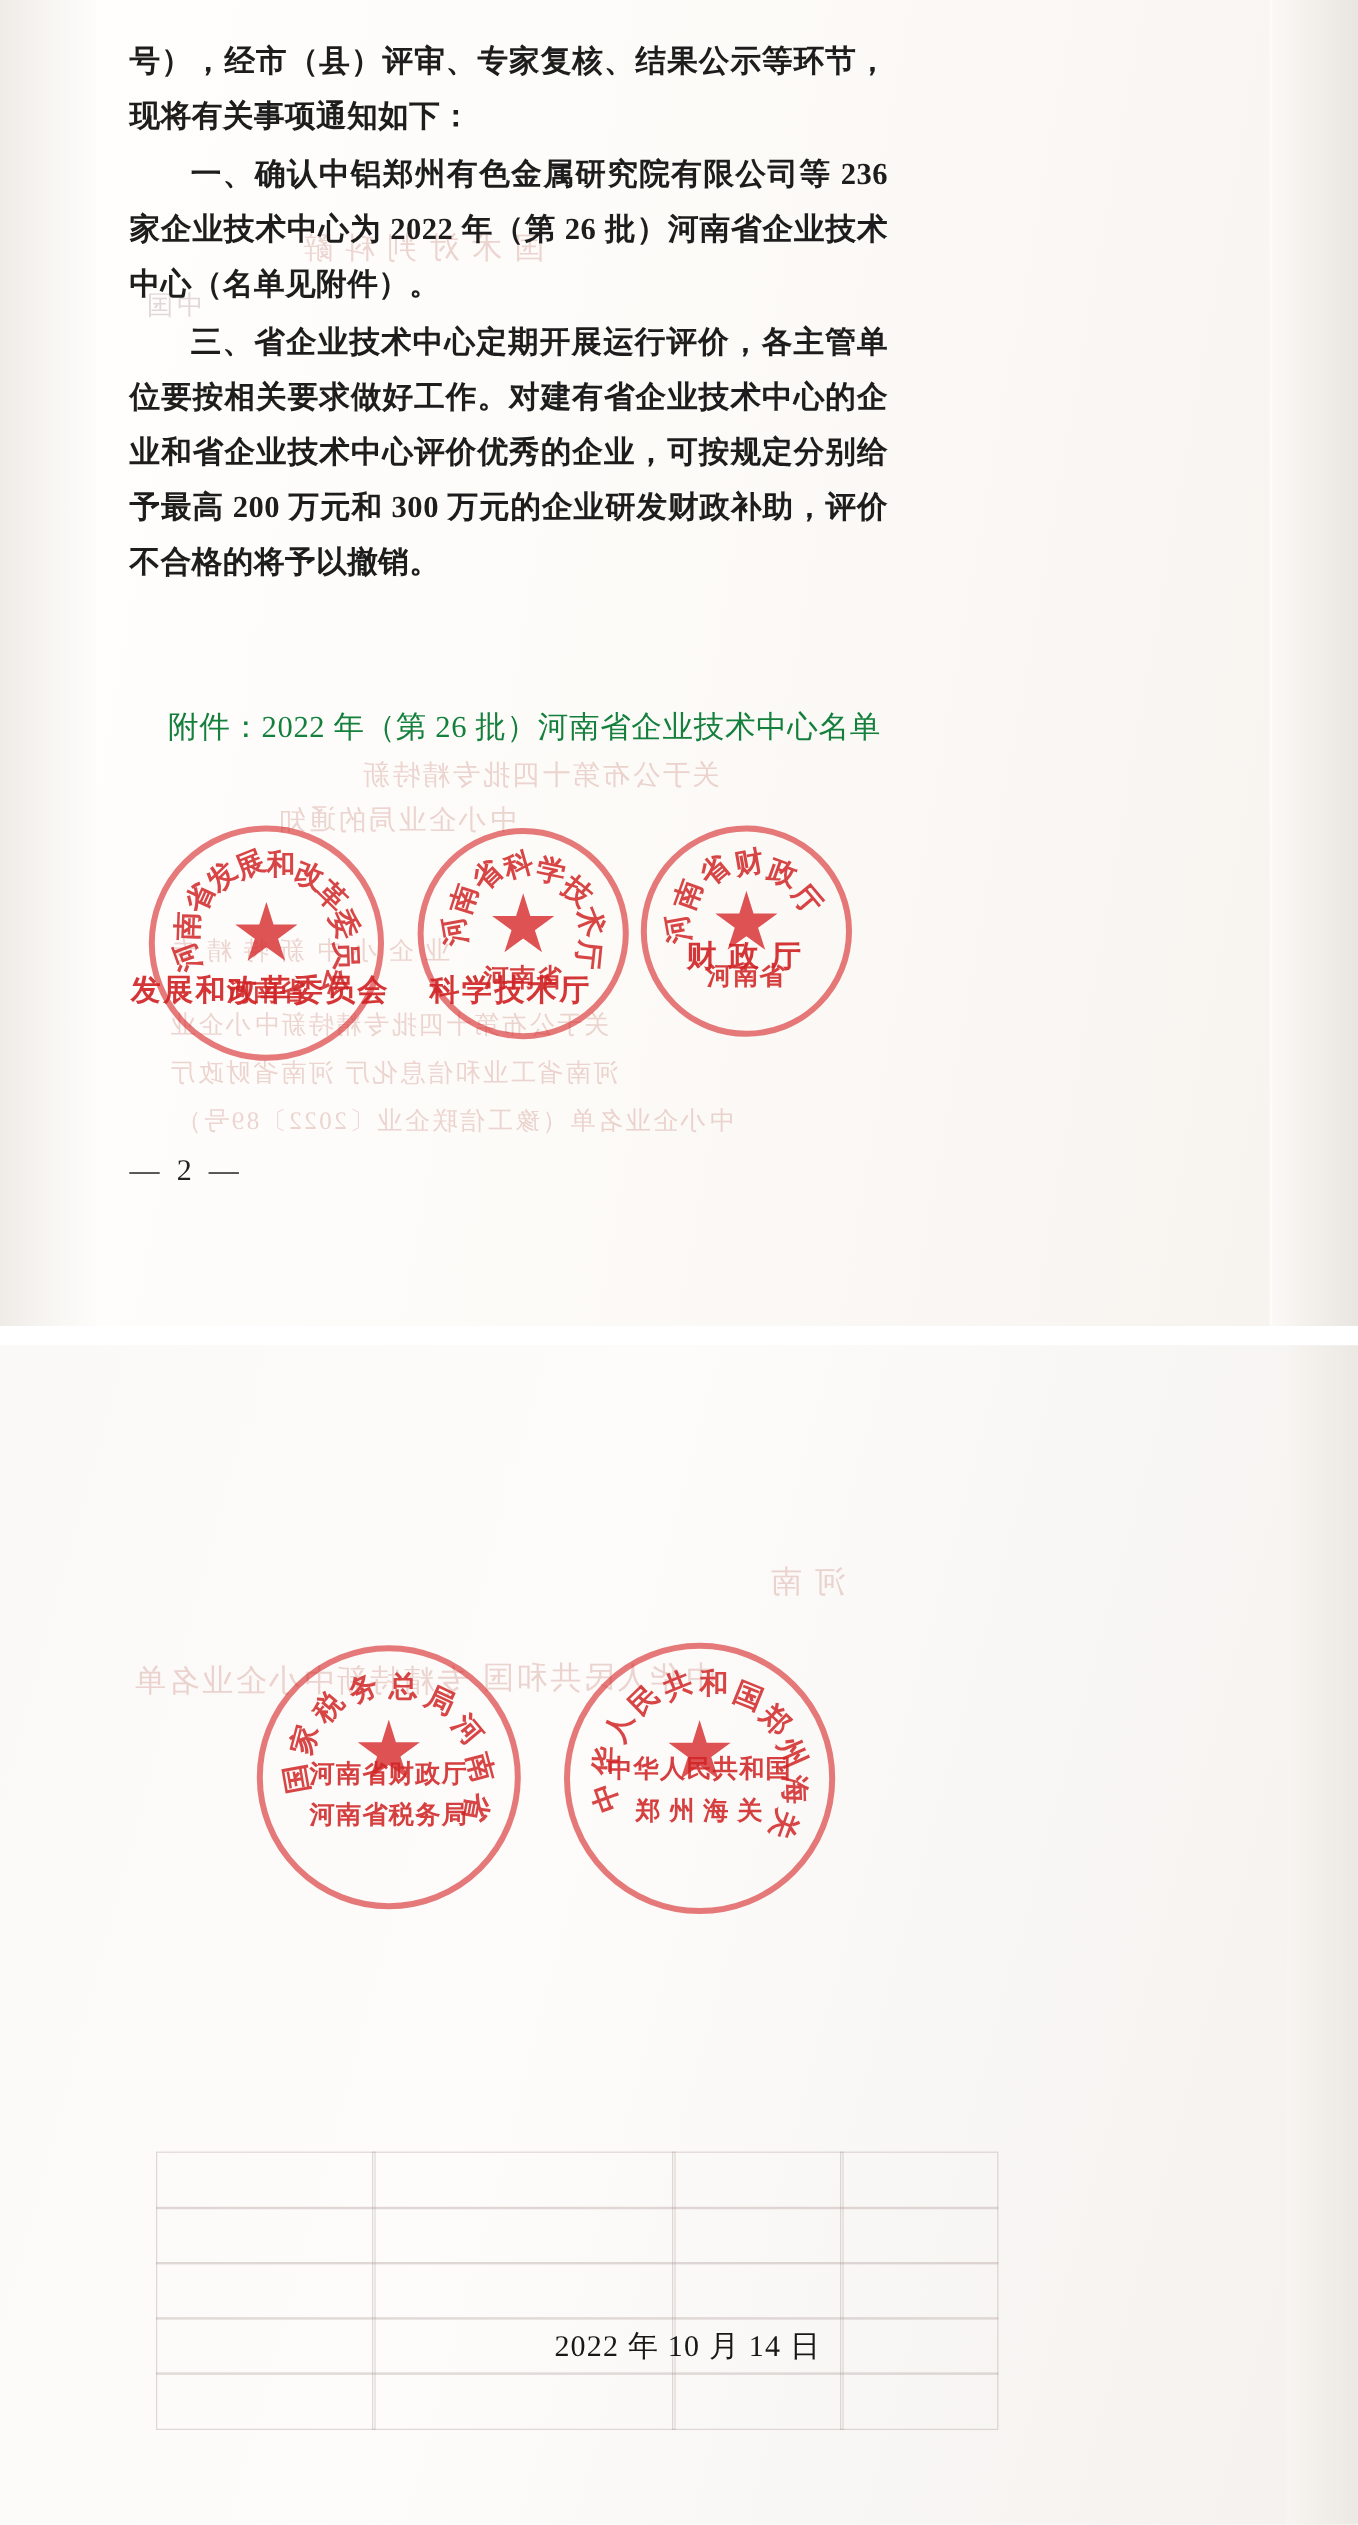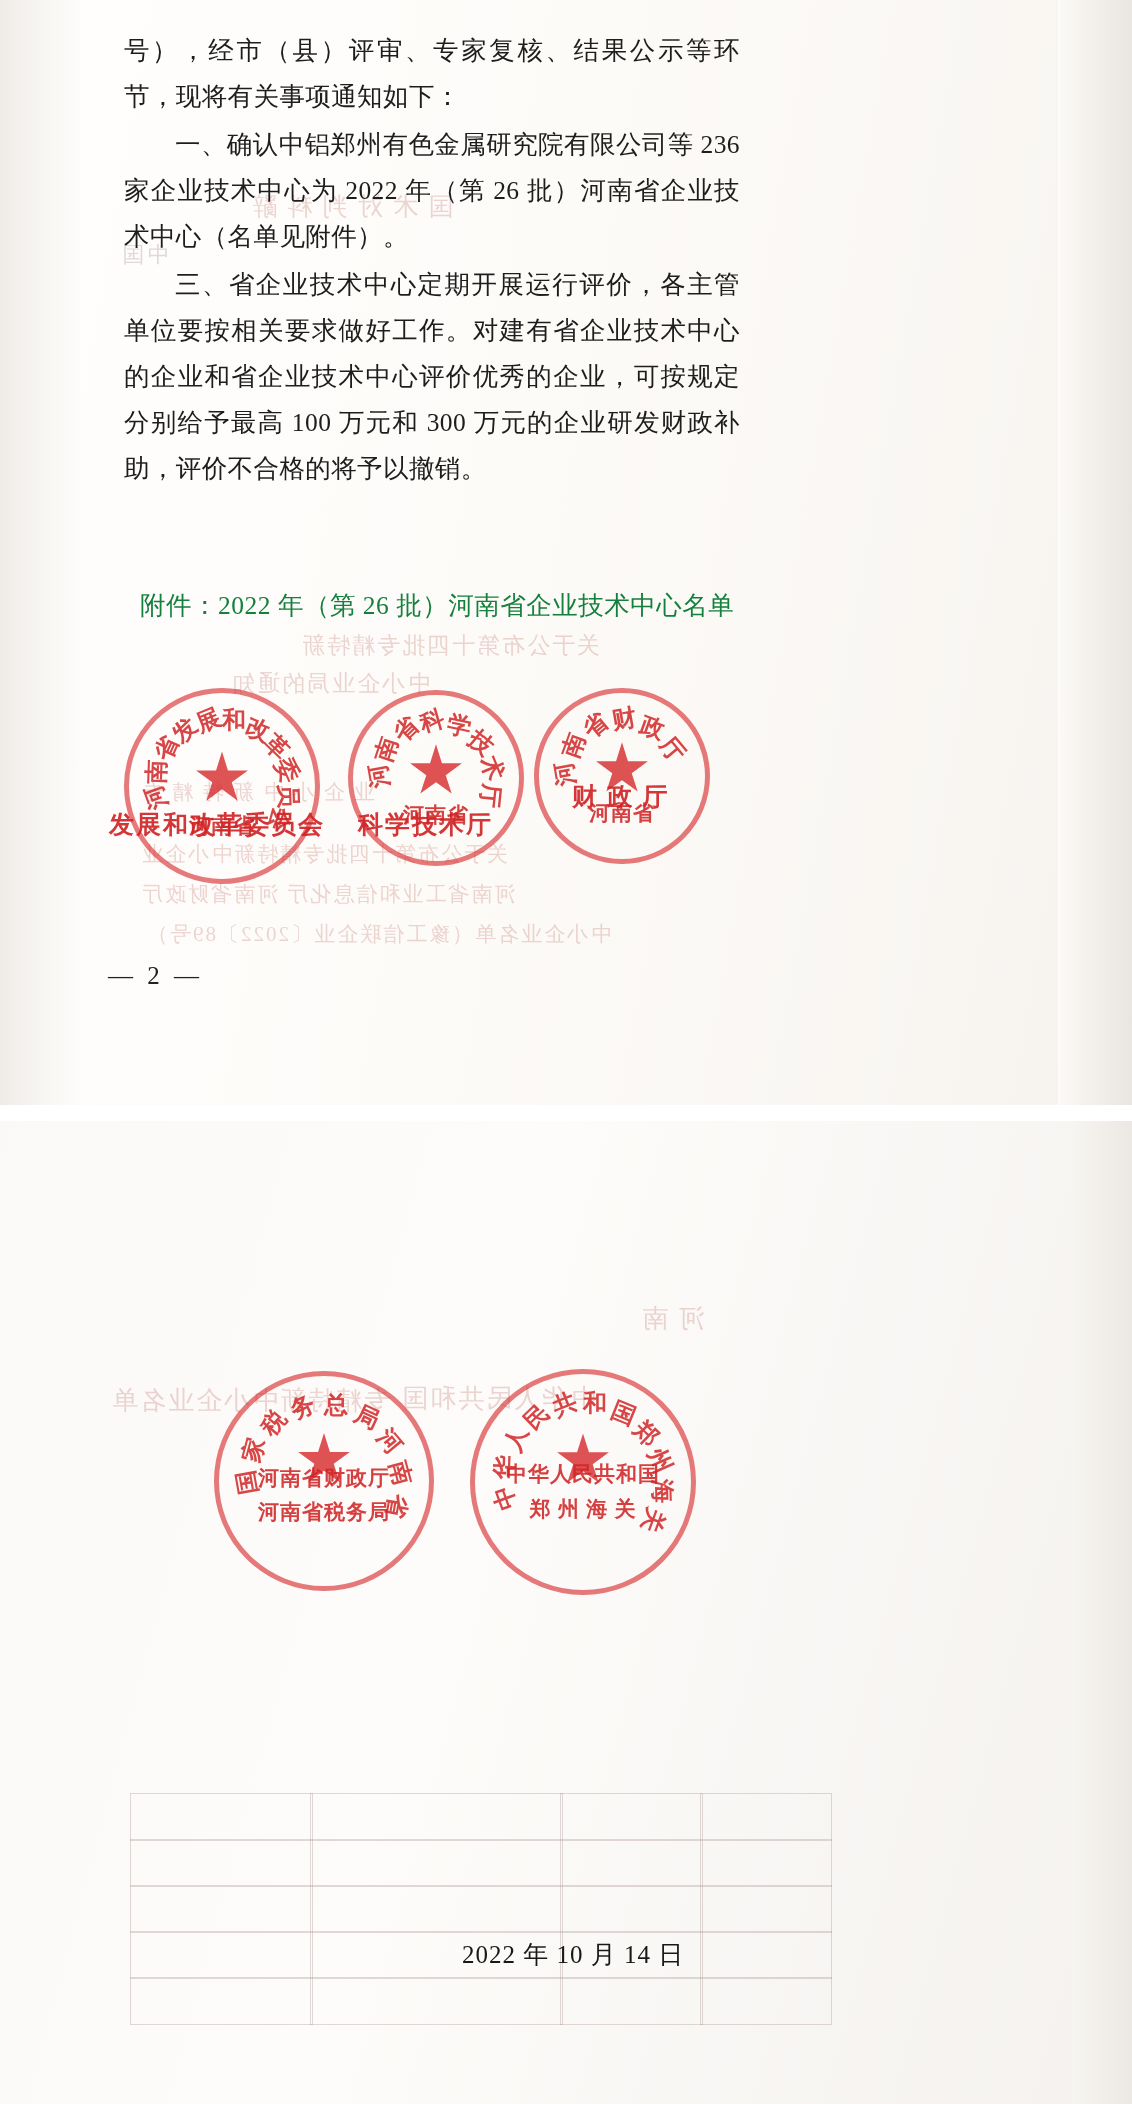--- a/index.html
+++ b/index.html
@@ -52,22 +52,23 @@
     top: 28px;
     width: 632px;
     font-size: 25.5px;
     line-height: 46px;
     color: #1d1d1d;
     letter-spacing: 0.4px;
     text-align: justify;
     text-justify: inter-ideograph;
   }
   .para {
-    margin: 0 0 2px 16px;
+    margin: 0 0 2px 0;
     text-indent: 0;
+    font-weight: bold;
   }
   .para.indent {
     text-indent: 2em;
   }
   .attach-line {
     position: absolute;
     left: 140px;
     top: 588px;
     font-size: 25.5px;
     color: #15803d;
@@ -199,21 +200,21 @@
   <div class="ghost" style="left:300px; top:630px; font-size:23px;">关于公布第十四批专精特新</div>
   <div class="ghost" style="left:230px; top:668px; font-size:23px;">中小企业局的通知</div>
   <div class="ghost" style="left:140px; top:778px; font-size:21px;">业 企 小 中 新 特 精 专</div>
   <div class="ghost" style="left:140px; top:840px; font-size:21px;">关于公布第十四批专精特新中小企业</div>
   <div class="ghost" style="left:140px; top:880px; font-size:21px;">河南省工业和信息化厅 河南省财政厅</div>
   <div class="ghost" style="left:145px; top:920px; font-size:21px;">中小企业名单（豫工信联企业〔2022〕89号）</div>
 
   <div class="body-text">
     <p class="para">号），经市（县）评审、专家复核、结果公示等环节，现将有关事项通知如下：</p>
     <p class="para indent">一、确认中铝郑州有色金属研究院有限公司等 236 家企业技术中心为 2022 年（第 26 批）河南省企业技术中心（名单见附件）。</p>
-    <p class="para indent">三、省企业技术中心定期开展运行评价，各主管单位要按相关要求做好工作。对建有省企业技术中心的企业和省企业技术中心评价优秀的企业，可按规定分别给予最高 100 万元和 300 万元的企业研发财政补助，评价不合格的将予以撤销。</p>
+    <p class="para indent">三、省企业技术中心定期开展运行评价，各主管单位要按相关要求做好工作。对建有省企业技术中心的企业和省企业技术中心评价优秀的企业，可按规定分别给予最高 200 万元和 300 万元的企业研发财政补助，评价不合格的将予以撤销。</p>
   </div>
 
   <div class="attach-line">附件：2022 年（第 26 批）河南省企业技术中心名单</div>
 
   <div class="seal" style="left:124px; top:688px; width:196px; height:196px;">
     <div class="ring-text">
       <span style="transform: rotate(-110deg) translate(0,-82px) rotate(0deg);">河</span>
       <span style="transform: rotate(-88deg) translate(0,-82px);">南</span>
       <span style="transform: rotate(-66deg) translate(0,-82px);">省</span>
       <span style="transform: rotate(-44deg) translate(0,-82px);">发</span>

